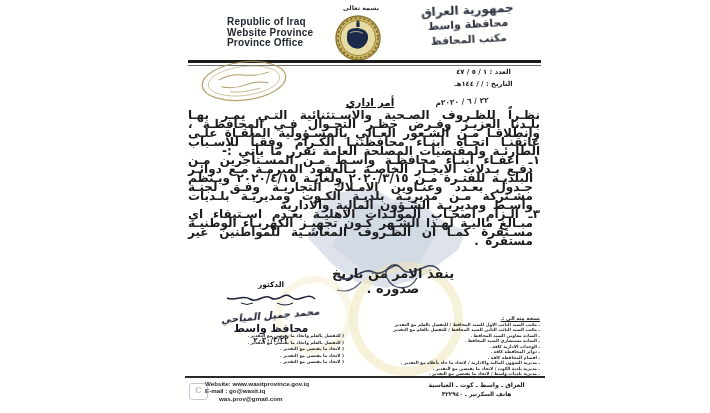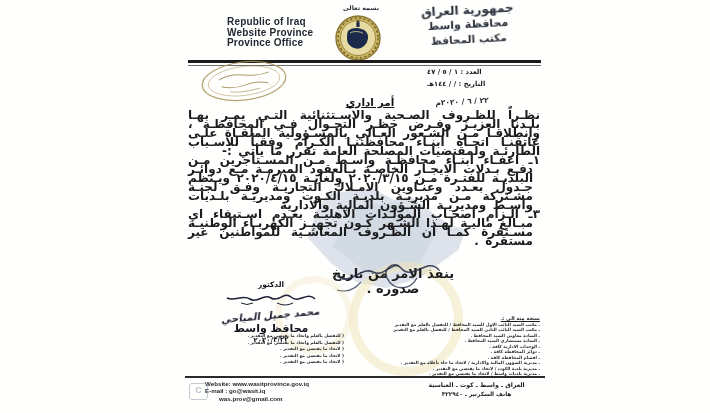--- a/index.html
+++ b/index.html
@@ -17,21 +17,21 @@
   .emblem{left:151px;top:13px;width:48px;height:48px;}
   .callig{left:233px;top:3px;width:104px;text-align:center;color:#2b313c;font-weight:bold;
           transform:rotate(-3deg);filter:blur(.2px);}
   .callig .c1{font-size:12px;line-height:15px;}
   .callig .c2{font-size:11px;line-height:14px;}
   .callig .c3{font-size:10.5px;line-height:14px;}
   .rule{left:5px;top:60px;width:353px;height:3px;background:#1b1b1b;}
   .rule2{left:5px;top:65px;width:353px;height:1px;background:#6d6d6d;}
 
   
-  .ref-line{left:244px;width:113px;text-align:left;font-size:6.8px;font-weight:bold;color:#1c1c1c;}
+  .ref-line{left:244px;width:113px;text-align:center;font-size:6.8px;font-weight:bold;color:#1c1c1c;}
   .ref-greg{left:237px;top:97px;width:84px;text-align:center;font-size:7.5px;color:#2b2b2b;
             transform:rotate(-3deg);font-weight:bold;}
 
   
   .oval-stamp{left:16px;top:58px;width:90px;height:46px;transform:rotate(-7deg);opacity:.85;}
 
   
   .title{left:118px;top:96px;width:138px;text-align:center;font-size:10.5px;font-weight:bold;
          color:#141414;text-decoration:underline;letter-spacing:.5px;}
 

